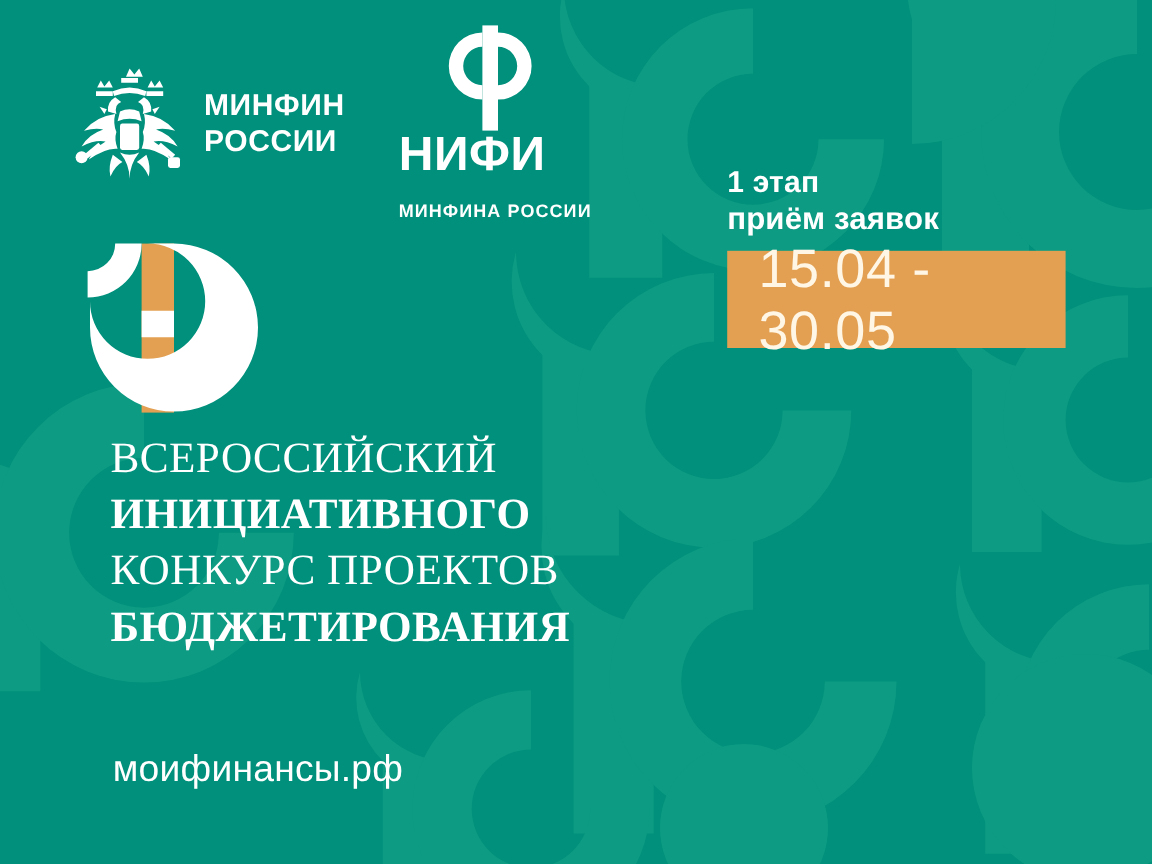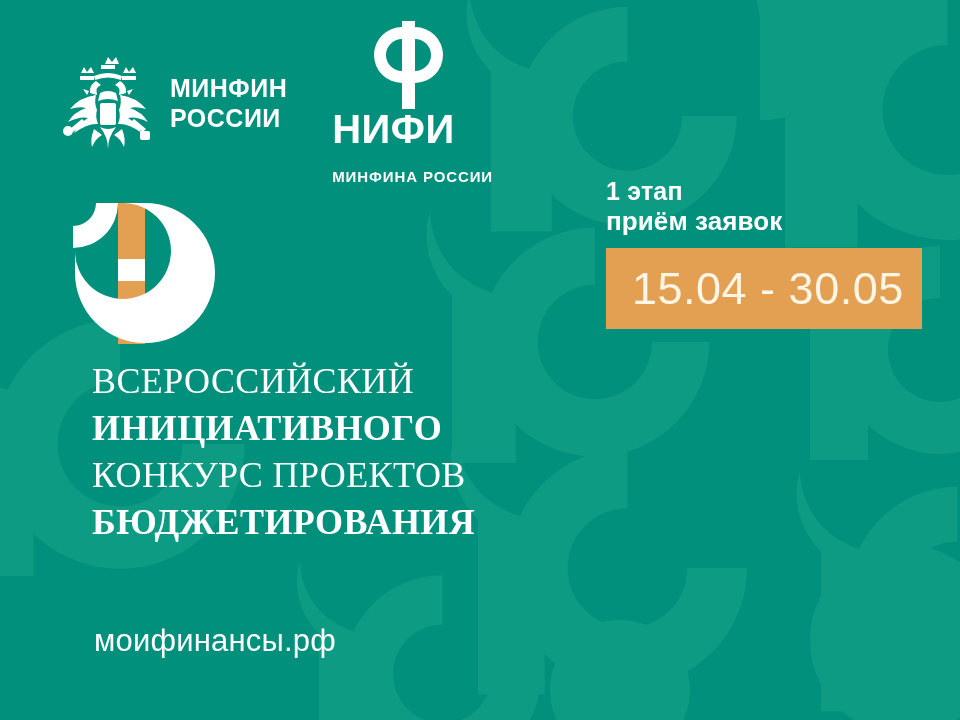--- a/index.html
+++ b/index.html
@@ -112,42 +112,41 @@
     color: #ffffff;
     font-size: 31px;
     font-weight: normal;
     letter-spacing: 0.2px;
   }
 
   
   .stage {
     position: absolute;
     color: #ffffff;
-    margin-top: 39px;
   }
   #stage-1 { left: 606px; top: 138px; width: 354px; }
   #stage-2 { left: 606px; top: 362px; width: 354px; }
 
   .stage-label {
     font-size: 25px;
     font-weight: bold;
     line-height: 29px;
     letter-spacing: 0.2px;
   }
   .stage-desc {
     font-size: 26px;
     font-weight: bold;
     line-height: 31px;
     letter-spacing: 0.1px;
   }
   .stage-dates-box {
     margin-top: 11px;
     background: #E3A052;
     height: 81px;
-    width: 316px;
+    width: 282px;
     display: flex;
     align-items: center;
   }
   .stage-dates-box .dates {
     color: #FFF6E6;
     font-size: 45px;
     font-weight: normal;
     letter-spacing: 0.5px;
     margin-left: 26px;
   }

